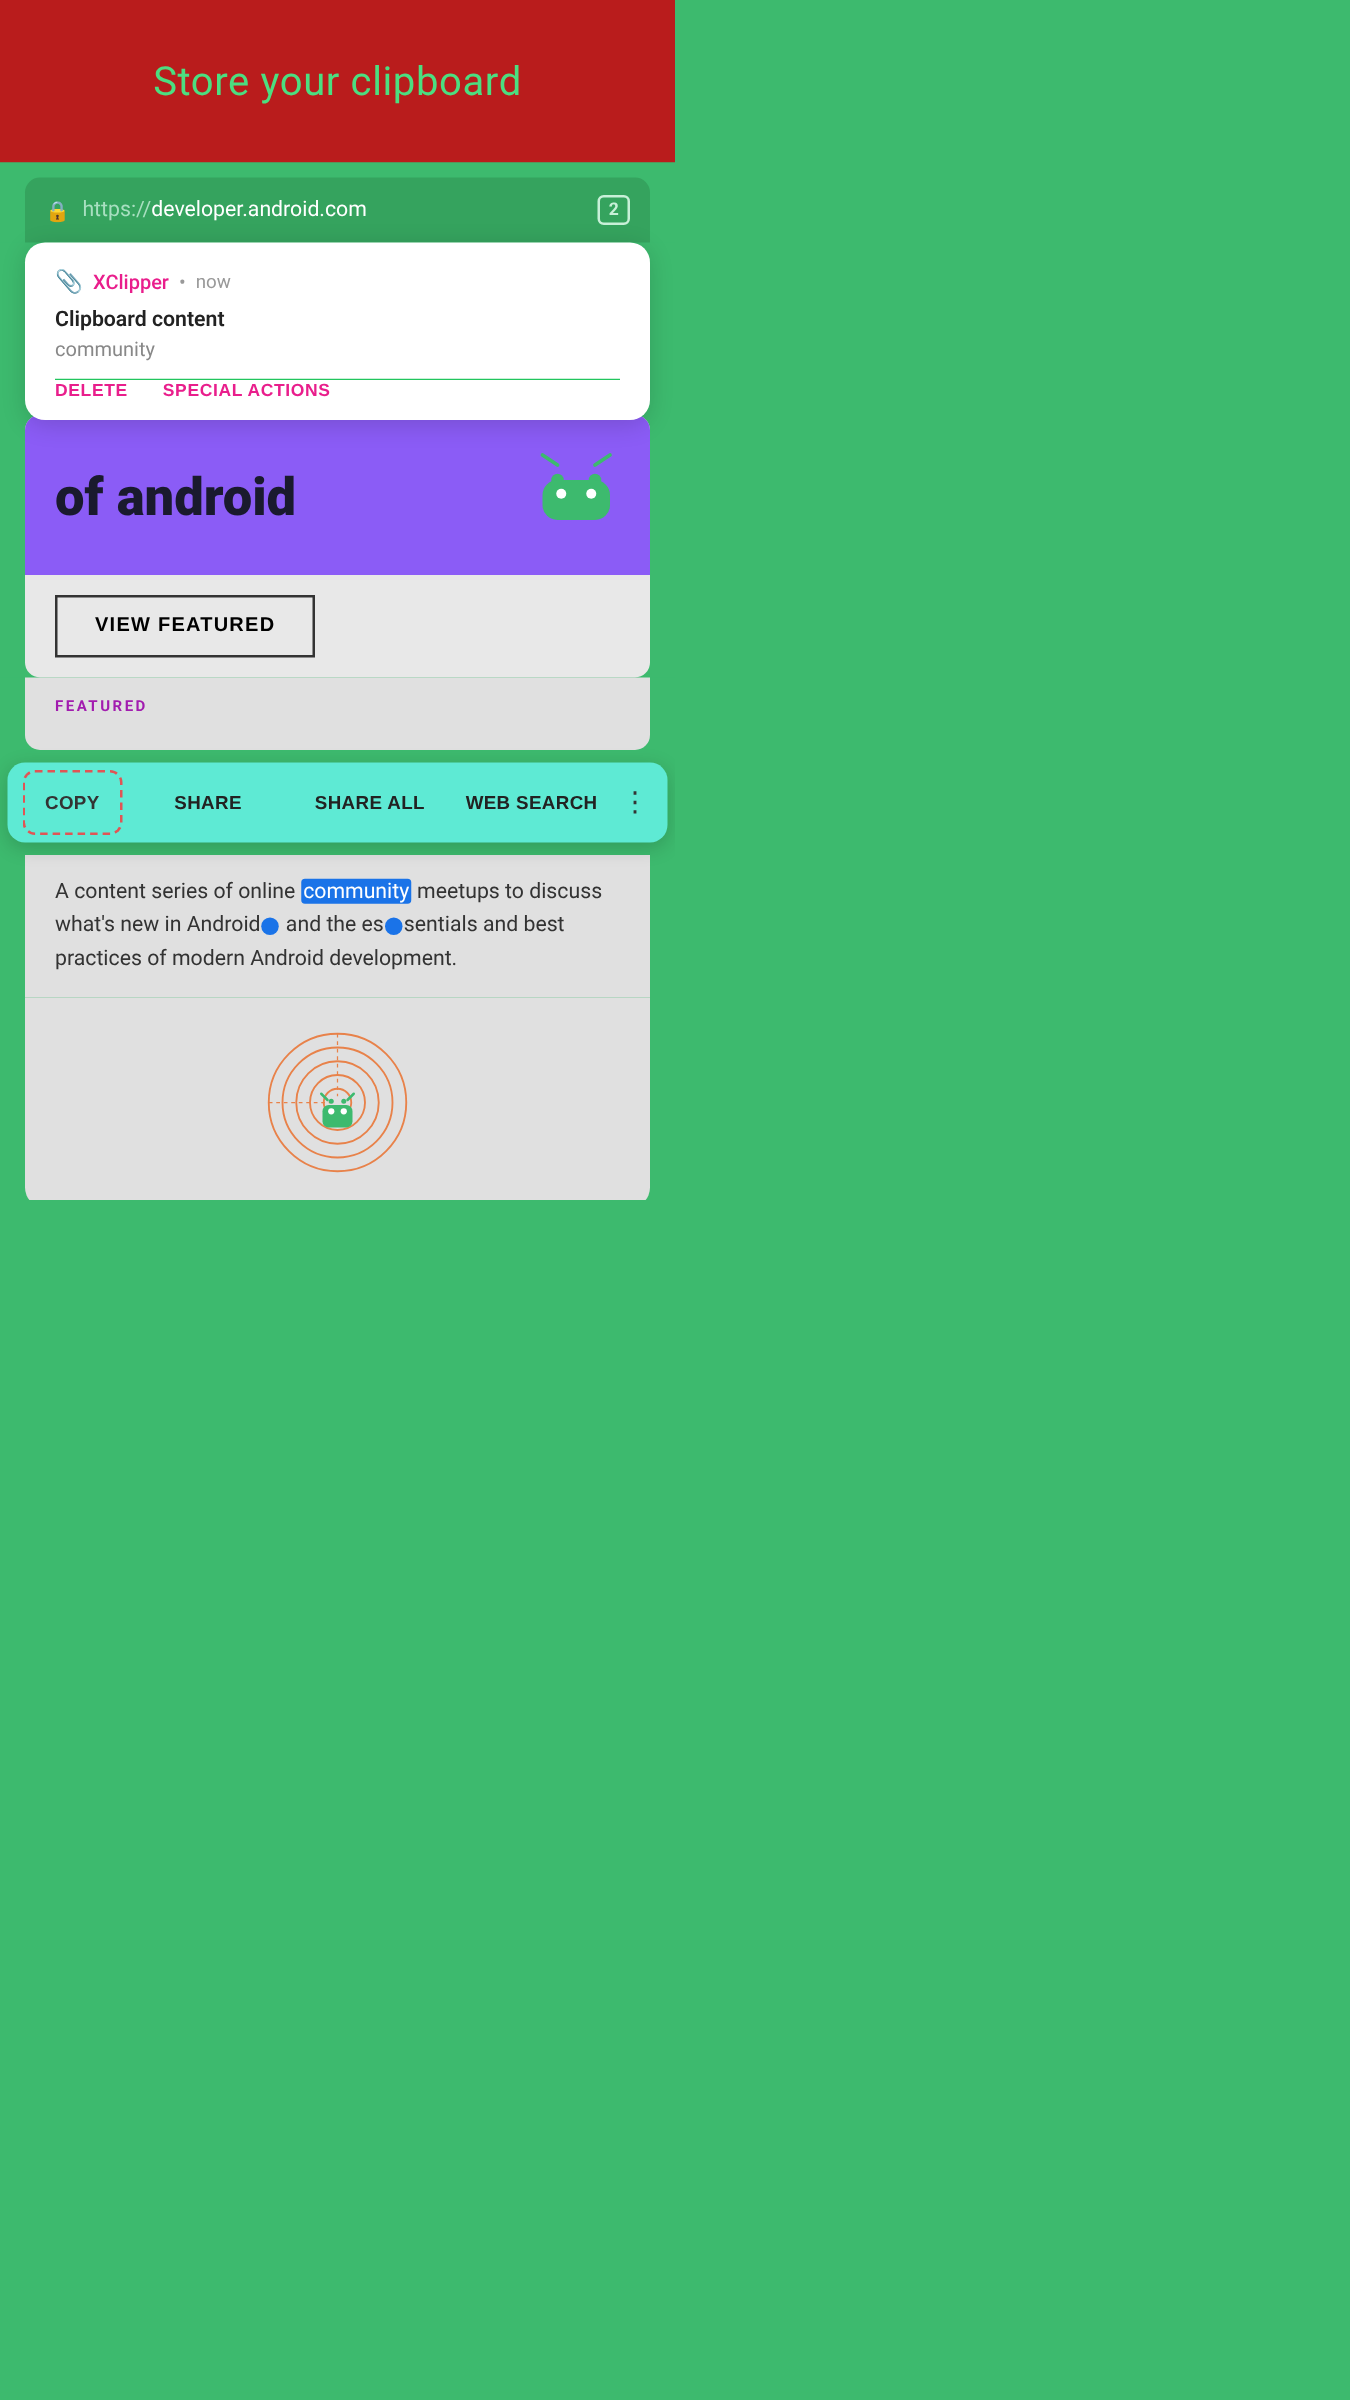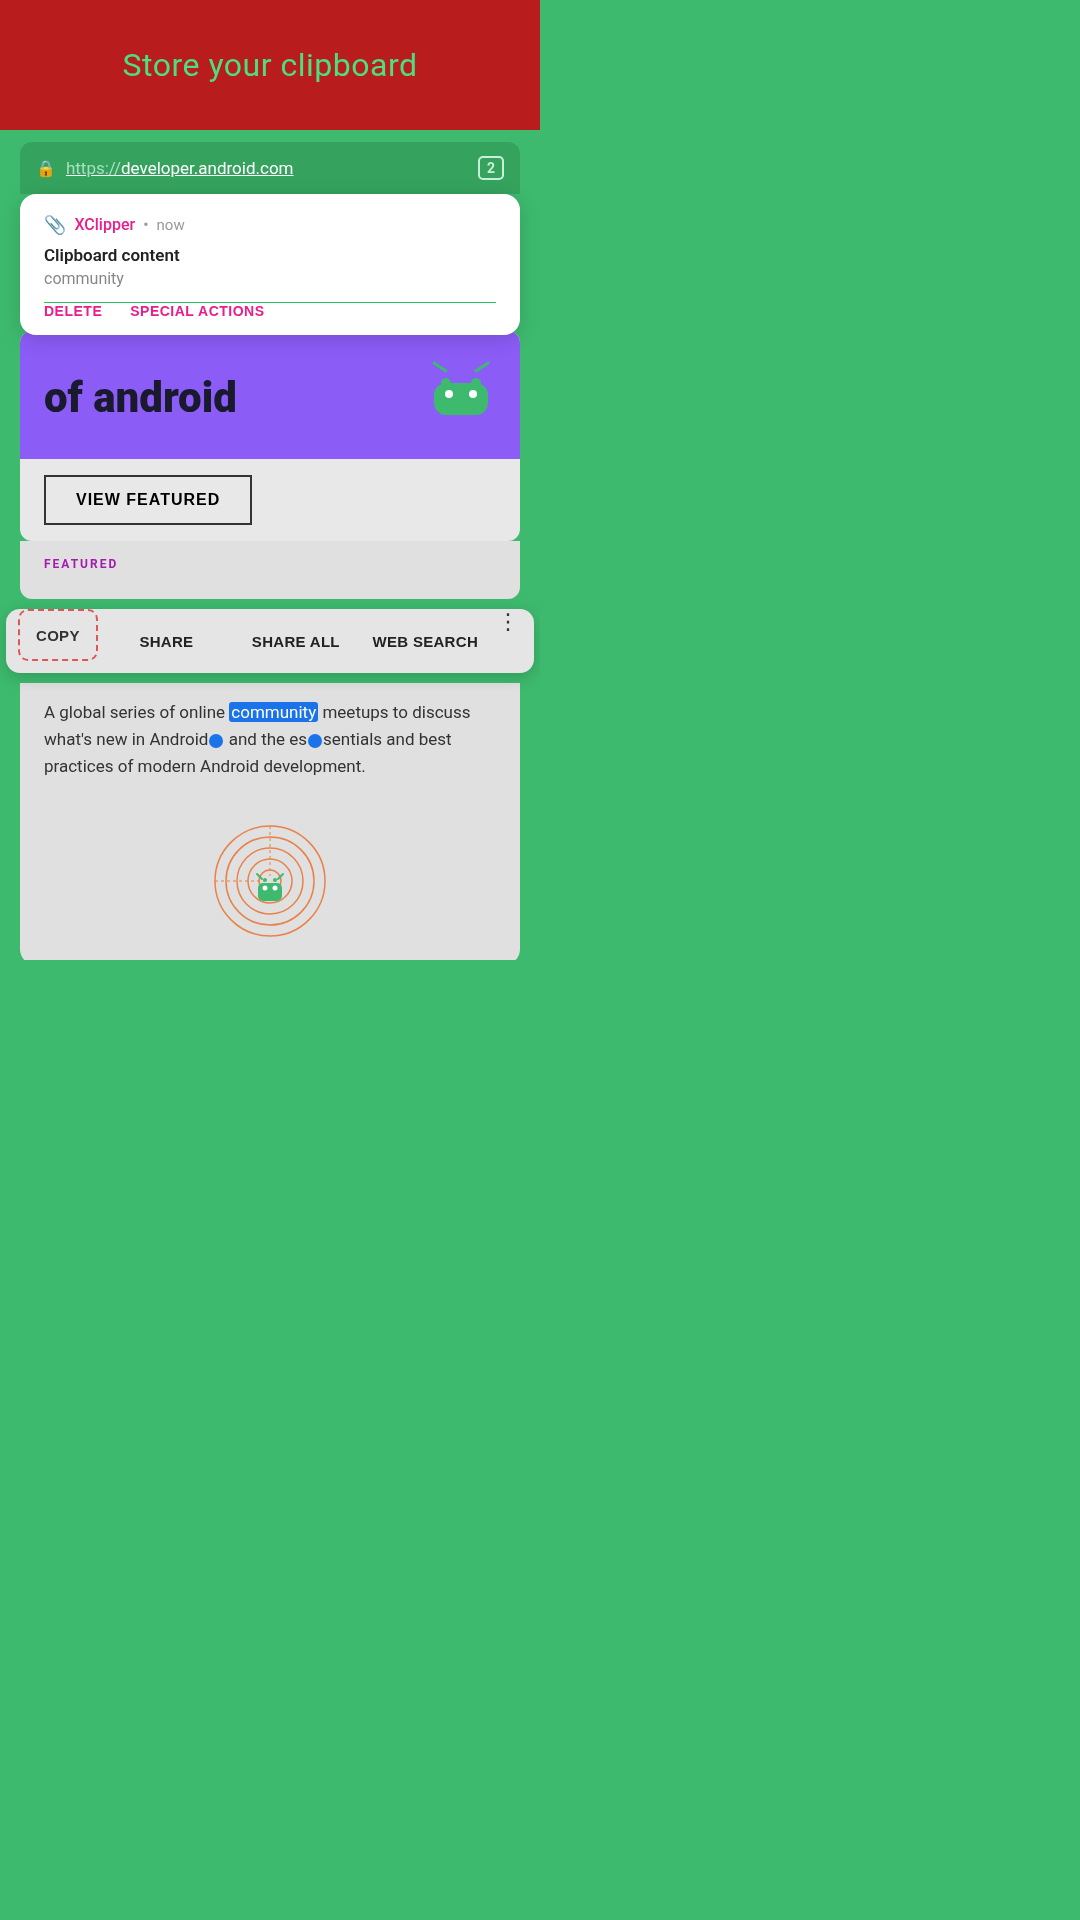--- a/index.html
+++ b/index.html
@@ -50,21 +50,20 @@
 
     .lock-icon {
       color: #c8f0d8;
       font-size: 16px;
     }
 
     .url-text {
       color: white;
       font-size: 17px;
       flex: 1;
-      text-decoration: underline;
     }
 
     .url-text .protocol {
       color: #a8dfc0;
     }
 
     .tab-count {
       border: 2px solid #c8f0d8;
       border-radius: 5px;
       padding: 2px 7px;
@@ -202,26 +201,26 @@
     .featured-label {
       font-size: 12px;
       font-weight: 700;
       letter-spacing: 2px;
       color: #a21caf;
       margin-bottom: 12px;
     }
 
     
     .context-menu-bar {
-      background: #e5e5e5;
+      background: #5eead4;
       border-radius: 14px;
       padding: 0 8px;
       margin: 10px 6px;
       display: flex;
-      align-items: flex-start;
+      align-items: center;
       height: 64px;
       box-shadow: 0 4px 16px rgba(0,0,0,0.18);
       position: relative;
       z-index: 20;
     }
 
     .ctx-btn {
       flex: 1;
       display: flex;
       align-items: center;
@@ -361,21 +360,21 @@
 
 <div class="context-menu-bar">
   <button class="ctx-btn copy-btn">COPY</button>
   <button class="ctx-btn">SHARE</button>
   <button class="ctx-btn">SHARE ALL</button>
   <button class="ctx-btn">WEB SEARCH</button>
   <div class="ctx-more">⋮</div>
 </div>
 
 <div class="article-text">
-  <span>A global series of online </span><span class="highlight">community</span><span> meetups to discuss what's new in Android</span><span class="selection-handle"></span><span> and the es</span><span class="selection-handle"></span><span>sentials and best practices of modern Android development.</span>
+  <span>A content series of online </span><span class="highlight">community</span><span> meetups to discuss what's new in Android</span><span class="selection-handle"></span><span> and the es</span><span class="selection-handle"></span><span>sentials and best practices of modern Android development.</span>
 </div>
 
 <div class="radar-area">
   <svg class="radar-svg" viewBox="0 0 120 120" fill="none" xmlns="http://www.w3.org/2000/svg">
 
     <circle cx="60" cy="60" r="55" stroke="#e8824a" stroke-width="1.5" fill="none"></circle>
     <circle cx="60" cy="60" r="44" stroke="#e8824a" stroke-width="1.5" fill="none"></circle>
     <circle cx="60" cy="60" r="33" stroke="#e8824a" stroke-width="1.5" fill="none"></circle>
     <circle cx="60" cy="60" r="22" stroke="#e8824a" stroke-width="1.5" fill="none"></circle>
     <circle cx="60" cy="60" r="11" stroke="#e8824a" stroke-width="1.5" fill="none"></circle>

